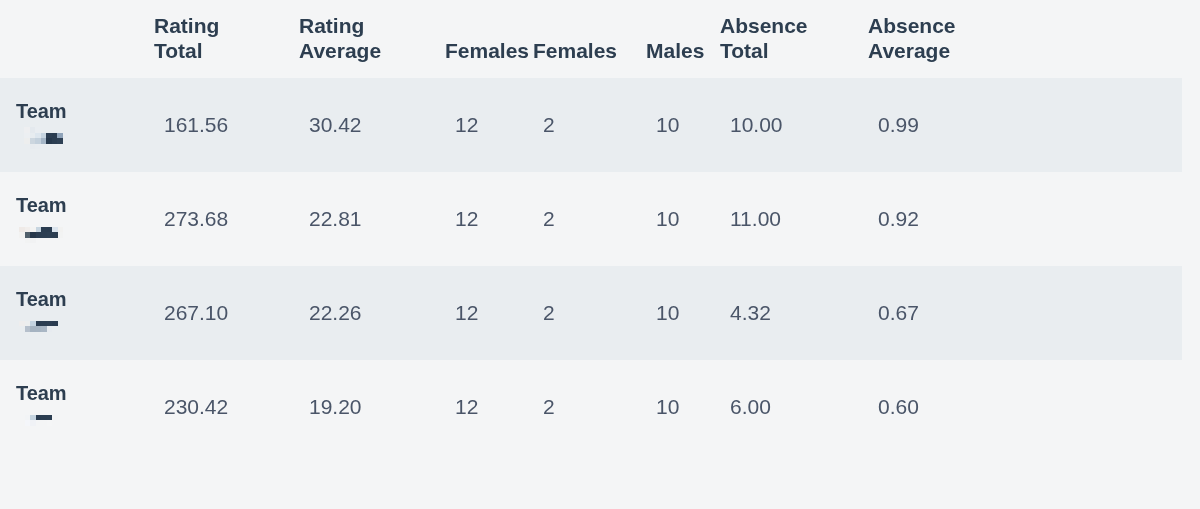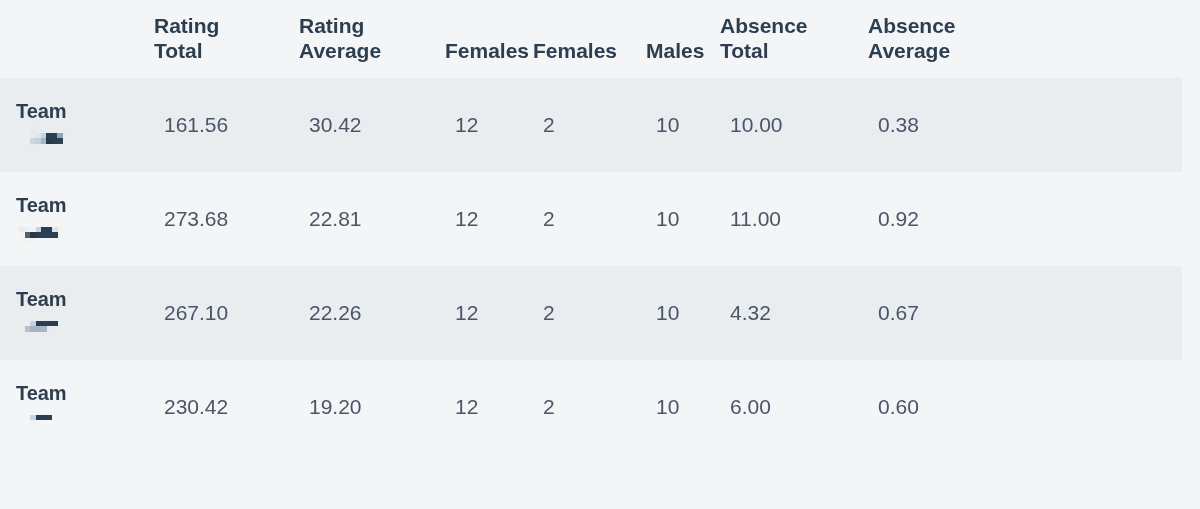--- a/index.html
+++ b/index.html
@@ -156,21 +156,21 @@
               <rect x="3" y="3" width="1" height="1" fill="#e8ecf0"></rect>
             </svg>
           </span>
         </td>
         <td class="col-pad">161.56</td>
         <td class="col-pad">30.42</td>
         <td class="col-pad">12</td>
         <td class="col-pad">2</td>
         <td class="col-pad">10</td>
         <td class="col-pad">10.00</td>
-        <td class="col-pad">0.38</td>
+        <td class="col-pad">0.99</td>
       </tr>
 
       <tr class="even">
         <td class="name-cell">
           <span class="team-name-block">
             <span class="team-label">Team</span>
             <svg class="redacted" width="72" height="22" viewBox="0 0 12 4" shape-rendering="crispEdges">
               <rect x="0" y="0" width="12" height="4" fill="#f4f5f6"></rect>
               <rect x="0" y="1" width="1" height="1" fill="#efeae7"></rect>
               <rect x="1" y="1" width="1" height="1" fill="#f1eeec"></rect>

